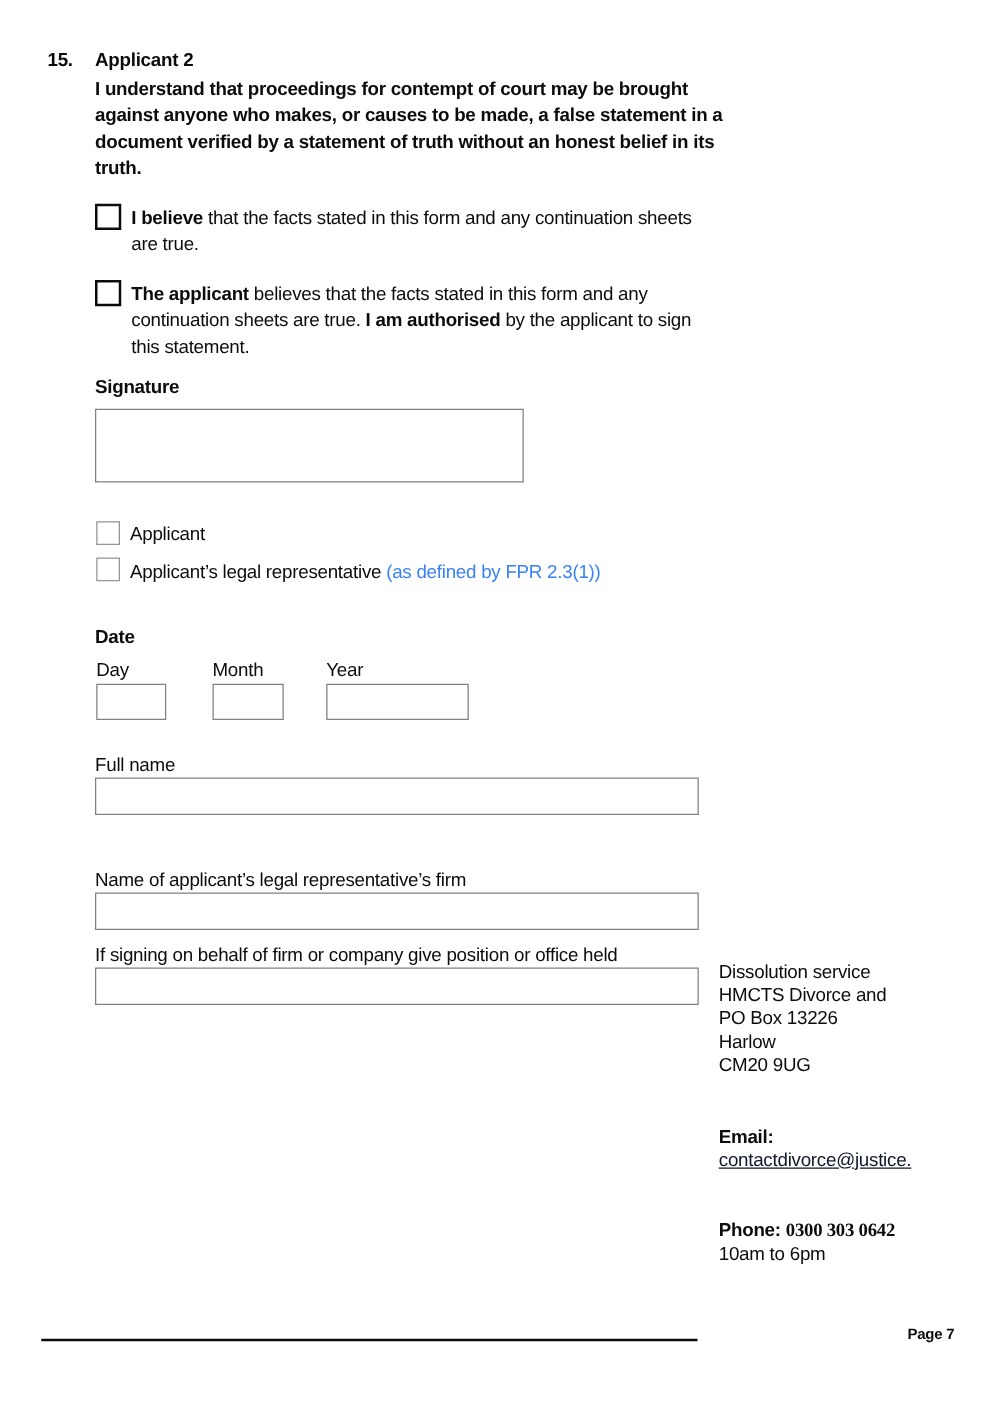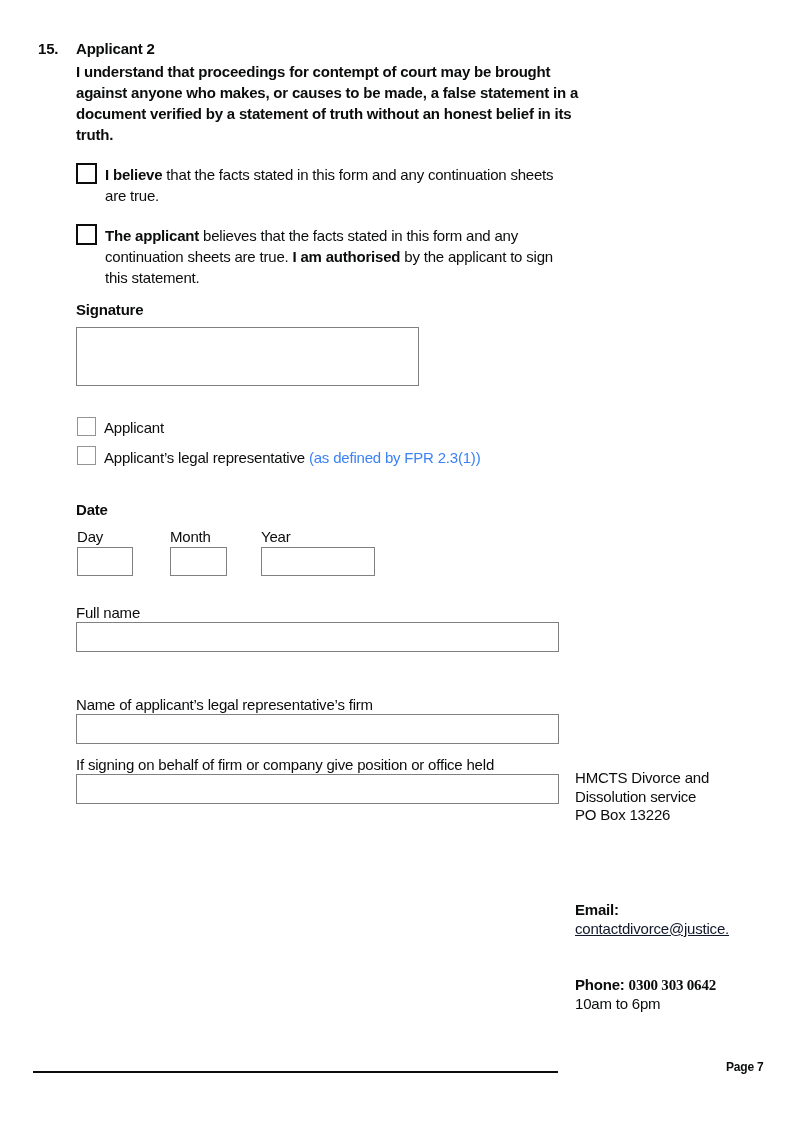--- a/index.html
+++ b/index.html
@@ -101,23 +101,25 @@
 <div class="abs txt" style="left:76px; top:602px;">Full name</div>
 <input type="text" class="abs input-box" style="left: 76px; top: 622px; width: 483px; height: 30px;">
 
 <div class="abs txt" style="left:76px; top:694px;">Name of applicant’s legal representative’s firm</div>
 <input type="text" class="abs input-box" style="left: 76px; top: 714px; width: 483px; height: 30px;">
 
 <div class="abs txt" style="left:76px; top:754px;">If signing on behalf of firm or company give position or office held</div>
 <input type="text" class="abs input-box" style="left: 76px; top: 774px; width: 483px; height: 30px;">
 
 <div class="abs contact" style="left:575px; top:769px; width:210px;">
+  <div>Dissolution service</div>
   <div>HMCTS Divorce and</div>
-  <div>Dissolution service</div>
   <div>PO Box 13226</div>
+  <div>Harlow</div>
+  <div>CM20 9UG</div>
 </div>
 
 <div class="abs contact" style="left:575px; top:901px; width:210px;">
   <div class="bold">Email:</div>
   <span class="email-link">contactdivorce@justice.</span>
 </div>
 
 <div class="abs contact" style="left:575px; top:976px; width:210px;">
   <div>
     <span class="bold">Phone: </span><span class="phone-number">0300 303 0642</span>

